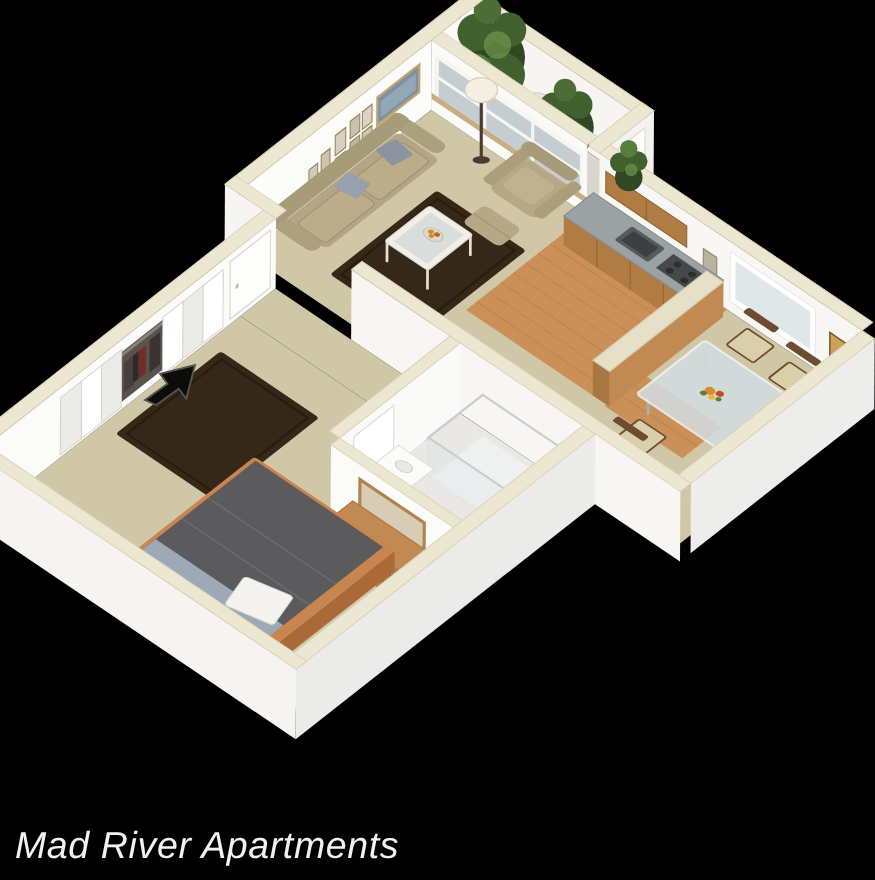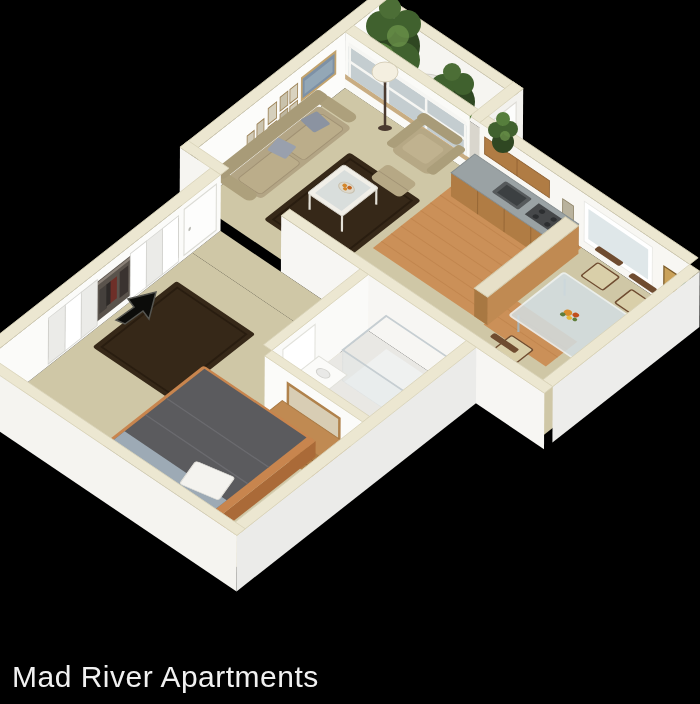--- a/index.html
+++ b/index.html
@@ -1,19 +1,19 @@
 <!DOCTYPE html>
 <html><head>
 <meta charset="utf-8">
 <style>
   html,body{margin:0;padding:0;background:#000;}
   #stage{position:relative;width:700px;height:704px;background:#000;overflow:hidden;
          font-family:"Liberation Sans", sans-serif;}
   #caption{position:absolute;left:12px;top:660px;font-size:30px;color:#f1f1f1;
-           letter-spacing:.5px;text-shadow:1px 2px 3px rgba(0,0,0,.95), 0 0 1px #000;}
+           letter-spacing:.5px;text-shadow:1px 2px 3px rgba(0,0,0,.95), 0 0 1px #000;font-style:italic;}
   svg{position:absolute;left:0;top:0;}
 </style>
 </head>
 <body>
 
 <div id="stage">
 <svg width="700" height="704" viewBox="0 0 700 704">
   <rect x="0" y="0" width="700" height="704" fill="#000000"></rect>
 
   <g transform="matrix(0.83,0.56,-0.70,0.55,345,88)">

